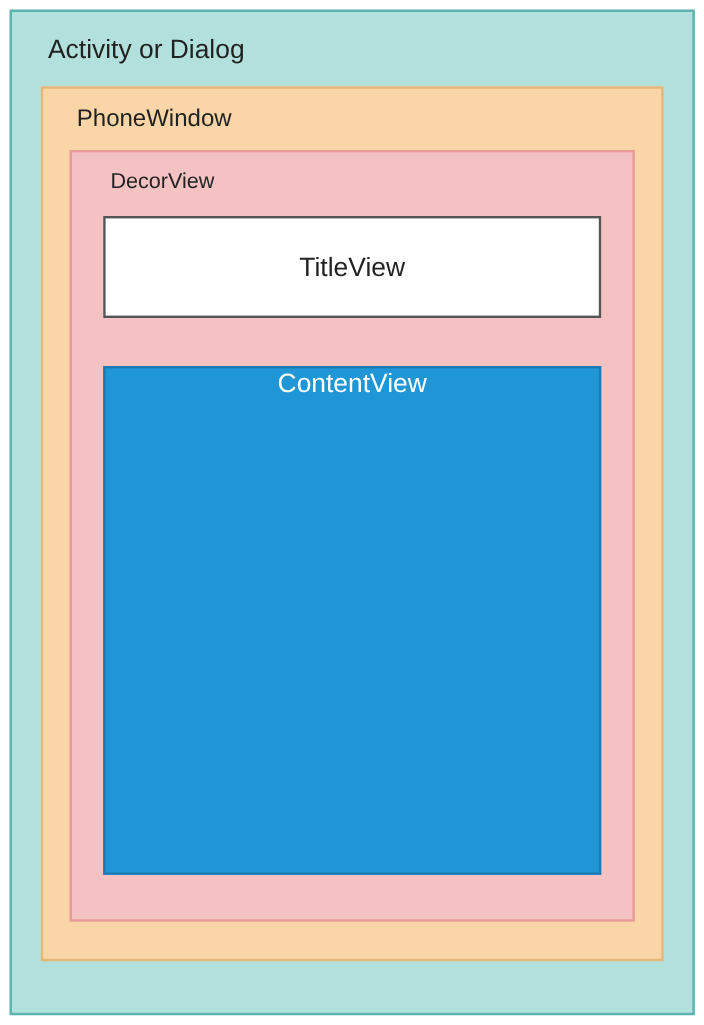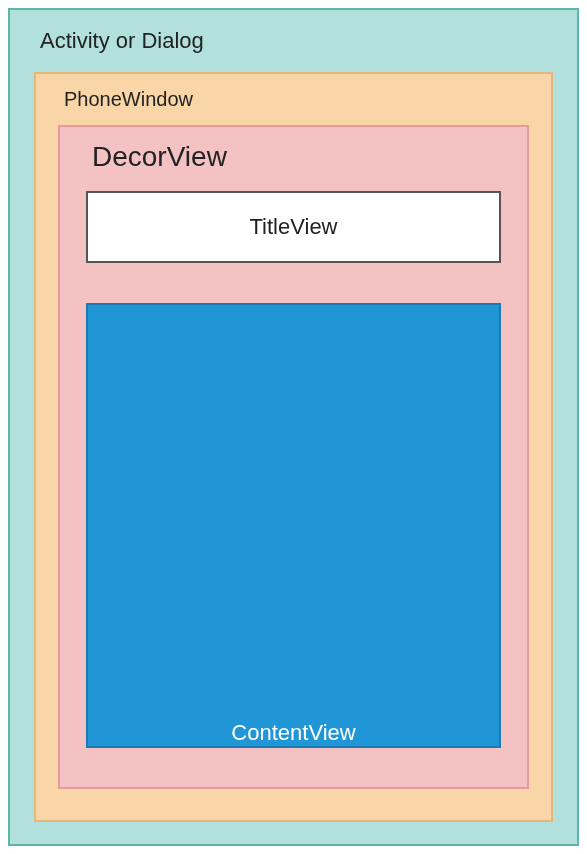--- a/index.html
+++ b/index.html
@@ -12,21 +12,21 @@
       background: #ffffff;
       width: 587px;
       height: 854px;
       padding: 8px;
     }
     .activity-box {
       width: 100%;
       height: 100%;
       background: #b2e0dc;
       border: 2px solid #5ab5ad;
-      padding: 18px 24px 16px 24px;
+      padding: 18px 24px 37px 24px;
     }
     .activity-label {
       font-size: 22px;
       color: #222;
       margin-bottom: 18px;
       margin-left: 6px;
     }
     .phonewindow-box {
       background: #f9d5a7;
       border: 2px solid #e6b77a;
@@ -39,44 +39,44 @@
       margin-bottom: 14px;
       margin-left: 6px;
     }
     .decorview-box {
       background: #f4c2c2;
       border: 2px solid #e89a9a;
       height: calc(100% - 46px);
       padding: 14px 26px 26px 26px;
     }
     .decorview-label {
-      font-size: 28px;
+      font-size: 18px;
       color: #222;
       margin-bottom: 18px;
       margin-left: 6px;
     }
     .titleview-box {
       background: #ffffff;
       border: 2px solid #555;
-      height: 72px;
+      height: 85px;
       display: flex;
       align-items: center;
       justify-content: center;
       margin-bottom: 40px;
     }
     .titleview-label {
       font-size: 22px;
       color: #222;
     }
     .contentview-box {
       background: #2196d6;
       border: 2px solid #1a7bb3;
       height: calc(100% - 175px);
       display: flex;
-      align-items: flex-end;
+      align-items: flex-start;
       justify-content: center;
       margin-top: 20px;
     }
     .contentview-label {
       font-size: 22px;
       color: #ffffff;
     }
   </style>
 </head>
 <body>

